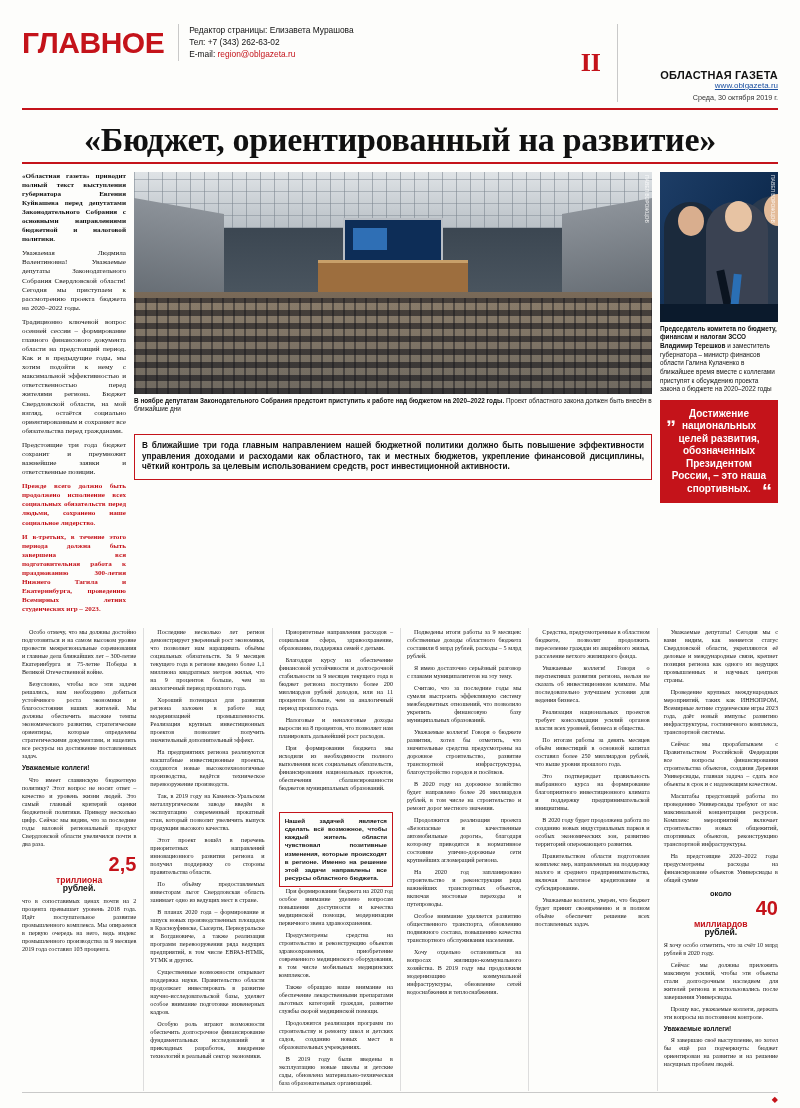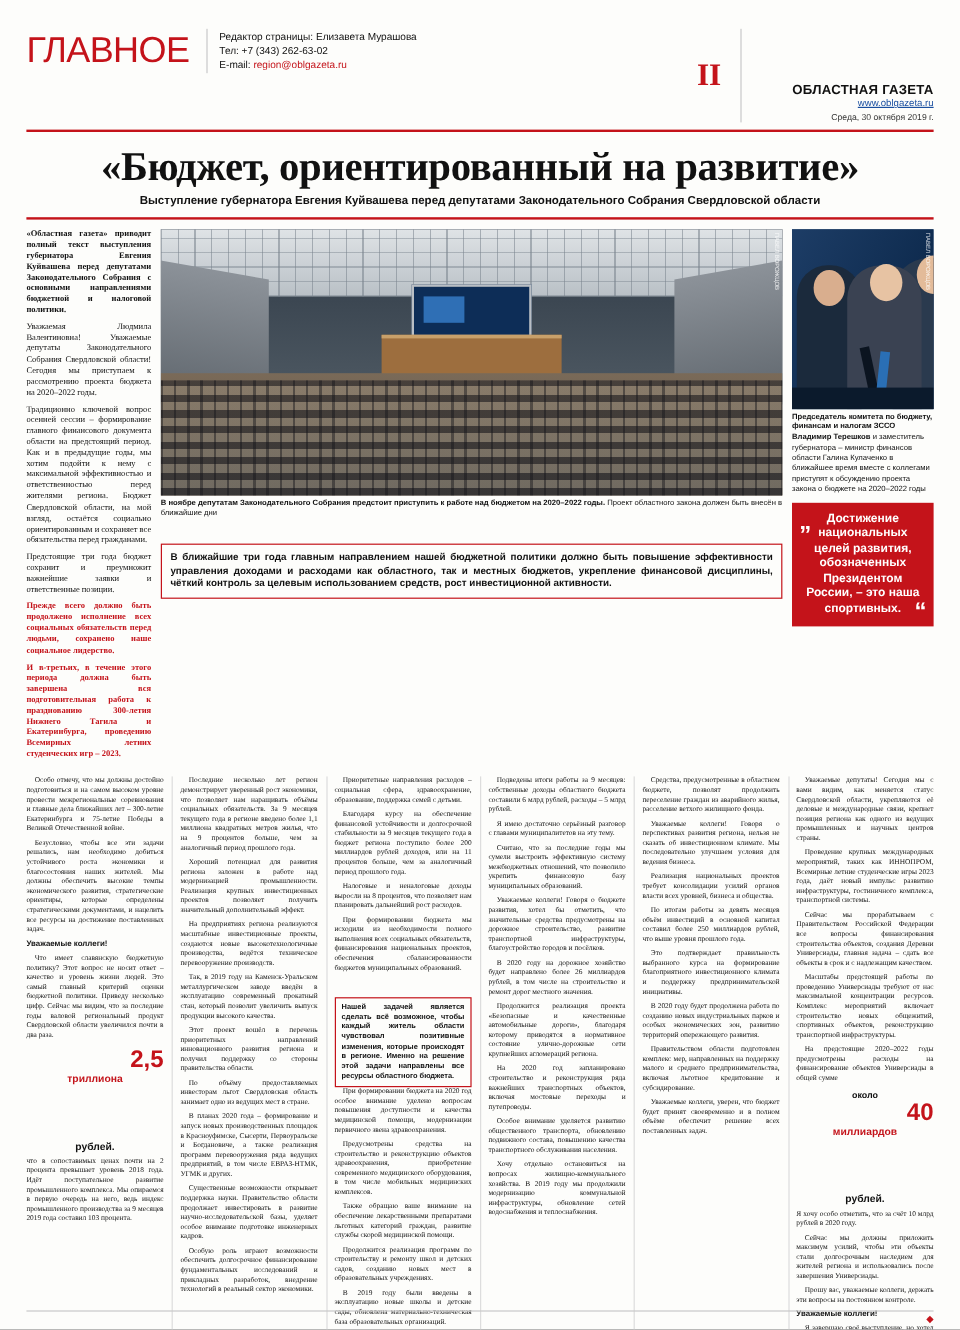--- a/index.html
+++ b/index.html
@@ -4,21 +4,21 @@
 <style>
   html,body{margin:0;padding:0;background:#8a8a8a;}
   body{font-family:"Liberation Serif", serif;}
   .page{
     width:800px;height:1108px;background:#fdfdfb;position:relative;overflow:hidden;
     box-sizing:border-box;padding:24px 22px 18px 22px;
   }
   
   .masthead{display:flex;align-items:flex-start;border-bottom:2px solid #c4131a;padding-bottom:6px;}
   .main-logo{
-    font-family:"Liberation Sans", sans-serif;font-weight:normal;font-size:30px;
+    font-family:"Liberation Sans", sans-serif;font-weight:bold;font-size:30px;
     color:#c4131a;letter-spacing:-0.5px;line-height:1;padding-right:14px;padding-top:4px;
   }
   .editor-block{
     font-family:"Liberation Sans", sans-serif;font-size:8.4px;line-height:1.45;color:#111;
     border-left:1px solid #c9c9c9;padding-left:10px;flex:0 0 200px;
   }
   .editor-block .mail a{color:#c4131a;text-decoration:none;}
   .spacer{flex:1;}
   .roman{
     font-family:"Liberation Serif", serif;font-weight:bold;font-size:26px;color:#c4131a;
@@ -115,21 +115,21 @@
   .bcol p{margin:0 0 4px 0;text-indent:7px;}
   .bcol p.noind{text-indent:0;}
   .bcol h4{font-family:"Liberation Sans", sans-serif;font-size:6.6px;margin:4px 0 3px 0;font-weight:bold;}
 
   .bignum{
     text-align:center;color:#c4131a;font-family:"Liberation Sans", sans-serif;
     font-weight:bold;margin:6px 0 4px 0;line-height:1;
   }
   .bignum .n{font-size:20px;display:block;text-align:right;}
   .bignum .u1{font-size:8.6px;display:block;margin-top:2px;}
-  .bignum .u2{font-size:8.6px;display:block;color:#111;margin-top:48px;}
+  .bignum .u2{font-size:8.6px;display:block;color:#111;}
   .bignum .small{font-size:7.4px;display:block;color:#111;}
   .vline{border-left:1px solid #ddd;padding-left:6px;}
 
   .footer{position:absolute;left:22px;right:22px;bottom:6px;height:10px;}
   .footer .line{height:1px;background:#c9c9c9;}
   .footer .mark{position:absolute;right:0;bottom:-2px;font-size:8px;color:#c4131a;}
 </style>
 </head>
 <body>
 
@@ -148,21 +148,20 @@
     <div class="spacer"></div>
     <div class="roman">II</div>
     <div class="oblgaz">
       <div class="name">ОБЛАСТНАЯ ГАЗЕТА</div>
       <div class="site">www.oblgazeta.ru</div>
       <div class="date">Среда, 30 октября 2019 г.</div>
     </div>
   </div>
 
   <h1 class="headline">«Бюджет, ориентированный на развитие»</h1>
-  <div class="subhead">Выступление губернатора Евгения Куйвашева перед депутатами Законодательного Собрания Свердловской области</div>
   <div class="rule"></div>
 
   <div class="top">
 
     <div class="col-left">
       <div class="lede">
         <p class="bluebold">«Областная газета» приводит полный текст выступления губернатора Евгения Куйвашева перед депутатами Законодательного Собрания с основными направлениями бюджетной и налоговой политики.</p>
         <p>Уважаемая Людмила Валентиновна! Уважаемые депутаты Законодательного Собрания Свердловской области! Сегодня мы приступаем к рассмотрению проекта бюджета на 2020–2022 годы.</p>
         <p>Традиционно ключевой вопрос осенней сессии – формирование главного финансового документа области на предстоящий период. Как и в предыдущие годы, мы хотим подойти к нему с максимальной эффективностью и ответственностью перед жителями региона. Бюджет Свердловской области, на мой взгляд, остаётся социально ориентированным и сохраняет все обязательства перед гражданами.</p>
         <p>Предстоящие три года бюджет сохранит и преумножит важнейшие заявки и ответственные позиции.</p>

